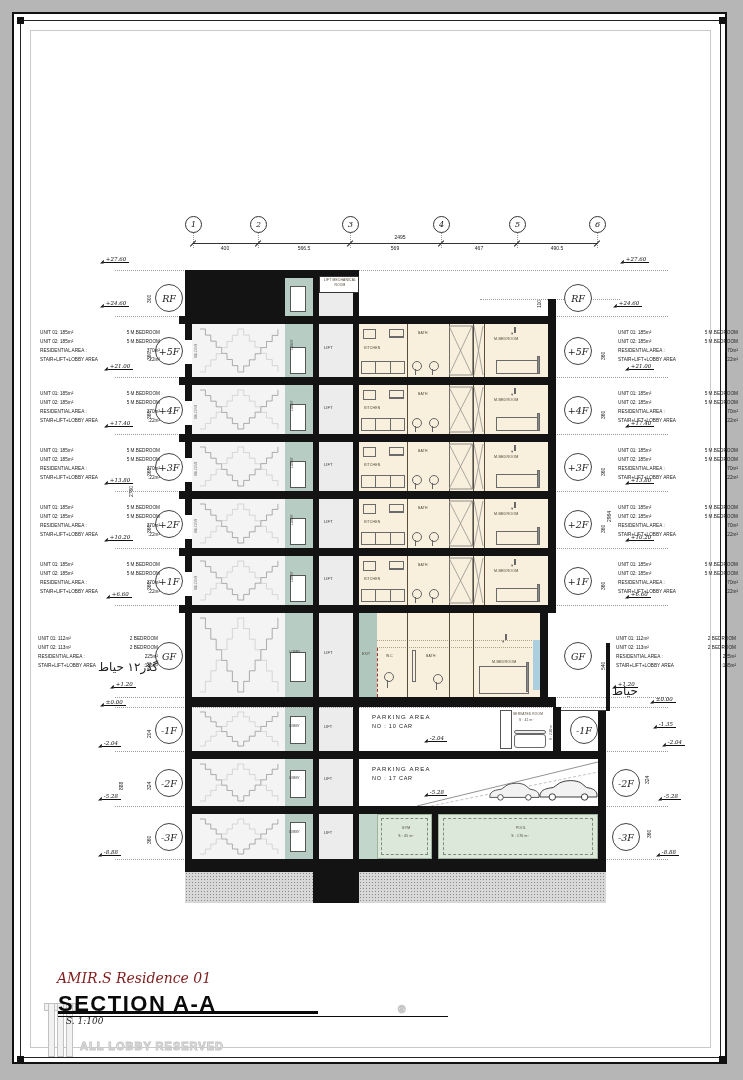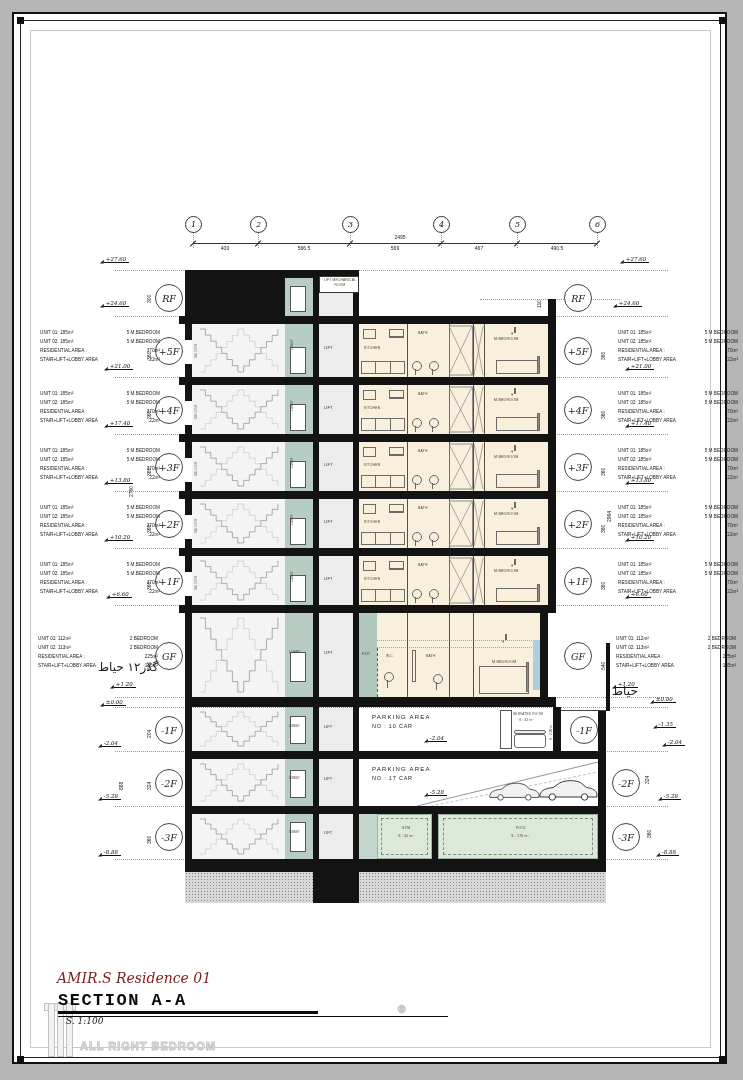--- a/index.html
+++ b/index.html
@@ -24,21 +24,21 @@
   .gb{position:absolute;width:15px;height:15px;border:1px solid #333;border-radius:50%;background:#fff;display:flex;align-items:center;justify-content:center;font:italic 8px "DejaVu Serif",serif;color:#111;z-index:40;}
   .tick{position:absolute;width:8px;height:0;border-top:1px solid #222;transform:rotate(-45deg);z-index:41;}
   .dtxt{position:absolute;font-size:5px;color:#222;white-space:nowrap;z-index:41;}
   .door{position:absolute;background:#fff;border:1px solid #555;box-sizing:border-box;z-index:25;}
   .part{position:absolute;width:0;border-left:1.2px solid #5a4e3a;z-index:22;}
   .furn{position:absolute;border:1px solid #6a6a6a;box-sizing:border-box;z-index:22;background:transparent;}
   .sinkb{position:absolute;width:8px;height:8px;border:1px solid #666;border-radius:50%;z-index:22;}
   .sinks{position:absolute;width:0;height:6px;border-left:1.6px solid #666;z-index:22;}
   .rlbl{font-size:3.4px;letter-spacing:0.2px;color:#4a3f2e;}
   .ttl1{position:absolute;font:italic 14px "DejaVu Serif",serif;color:#7f1d1d;z-index:60;}
-  .ttl2{position:absolute;font-weight:bold;font-size:17px;letter-spacing:1.5px;color:#0a0a0a;z-index:60;font-family:Liberation Mono, monospace;}
+  .ttl2{position:absolute;font-weight:bold;font-size:22px;letter-spacing:1.5px;color:#0a0a0a;z-index:60;font-family:Liberation Sans, sans-serif;}
   .rule{position:absolute;background:#0a0a0a;z-index:60;}
   .scale{position:absolute;font:italic 9px "DejaVu Serif",serif;color:#222;z-index:62;}
   .logo{position:absolute;color:#ededed;-webkit-text-stroke:1px #c6c6c6;font-weight:bold;z-index:58;letter-spacing:2px;}
   .lbar{position:absolute;border:1.5px solid #c2c2c2;background:#f2f2f2;z-index:58;}
   .redd{position:absolute;width:0;border-left:1.5px dashed #b03028;z-index:26;}
   .winb{position:absolute;background:#accfe0;z-index:26;}
   .persian{position:absolute;font-family:"DejaVu Sans",sans-serif;color:#222;z-index:46;}
 </style>
 </head>
 <body>
@@ -698,15 +698,15 @@
 
   <div class="ttl1" style="left:57px;top:970px">AMIR.S  Residence  01</div>
   <div class="ttl2" style="left:58px;top:991px">SECTION A-A</div>
   <div class="rule" style="left:58px;top:1011px;width:260px;height:2.5px"></div>
   <div class="rule" style="left:58px;top:1016px;width:390px;height:1px"></div>
   <div class="lbar" style="left:44px;top:1003px;width:30px;height:6px"></div>
   <div class="lbar" style="left:48px;top:1003px;width:5px;height:52px"></div>
   <div class="lbar" style="left:57px;top:1003px;width:5px;height:52px"></div>
   <div class="lbar" style="left:66px;top:1003px;width:5px;height:52px"></div>
   <div class="logo" style="left:398px;top:1004px;font-size:10px;letter-spacing:0">®</div>
-  <div class="logo" style="left:80px;top:1040px;font-size:11px;letter-spacing:1px">ALL RIGHT BEDROOM</div>
+  <div class="logo" style="left:80px;top:1040px;font-size:11px;letter-spacing:1px">ALL LOBBY RESERVED</div>
   <div class="scale" style="left:66px;top:1016px"><span>S.</span>&nbsp;<span>1:100</span></div>
 </div>
 
 </body></html>

